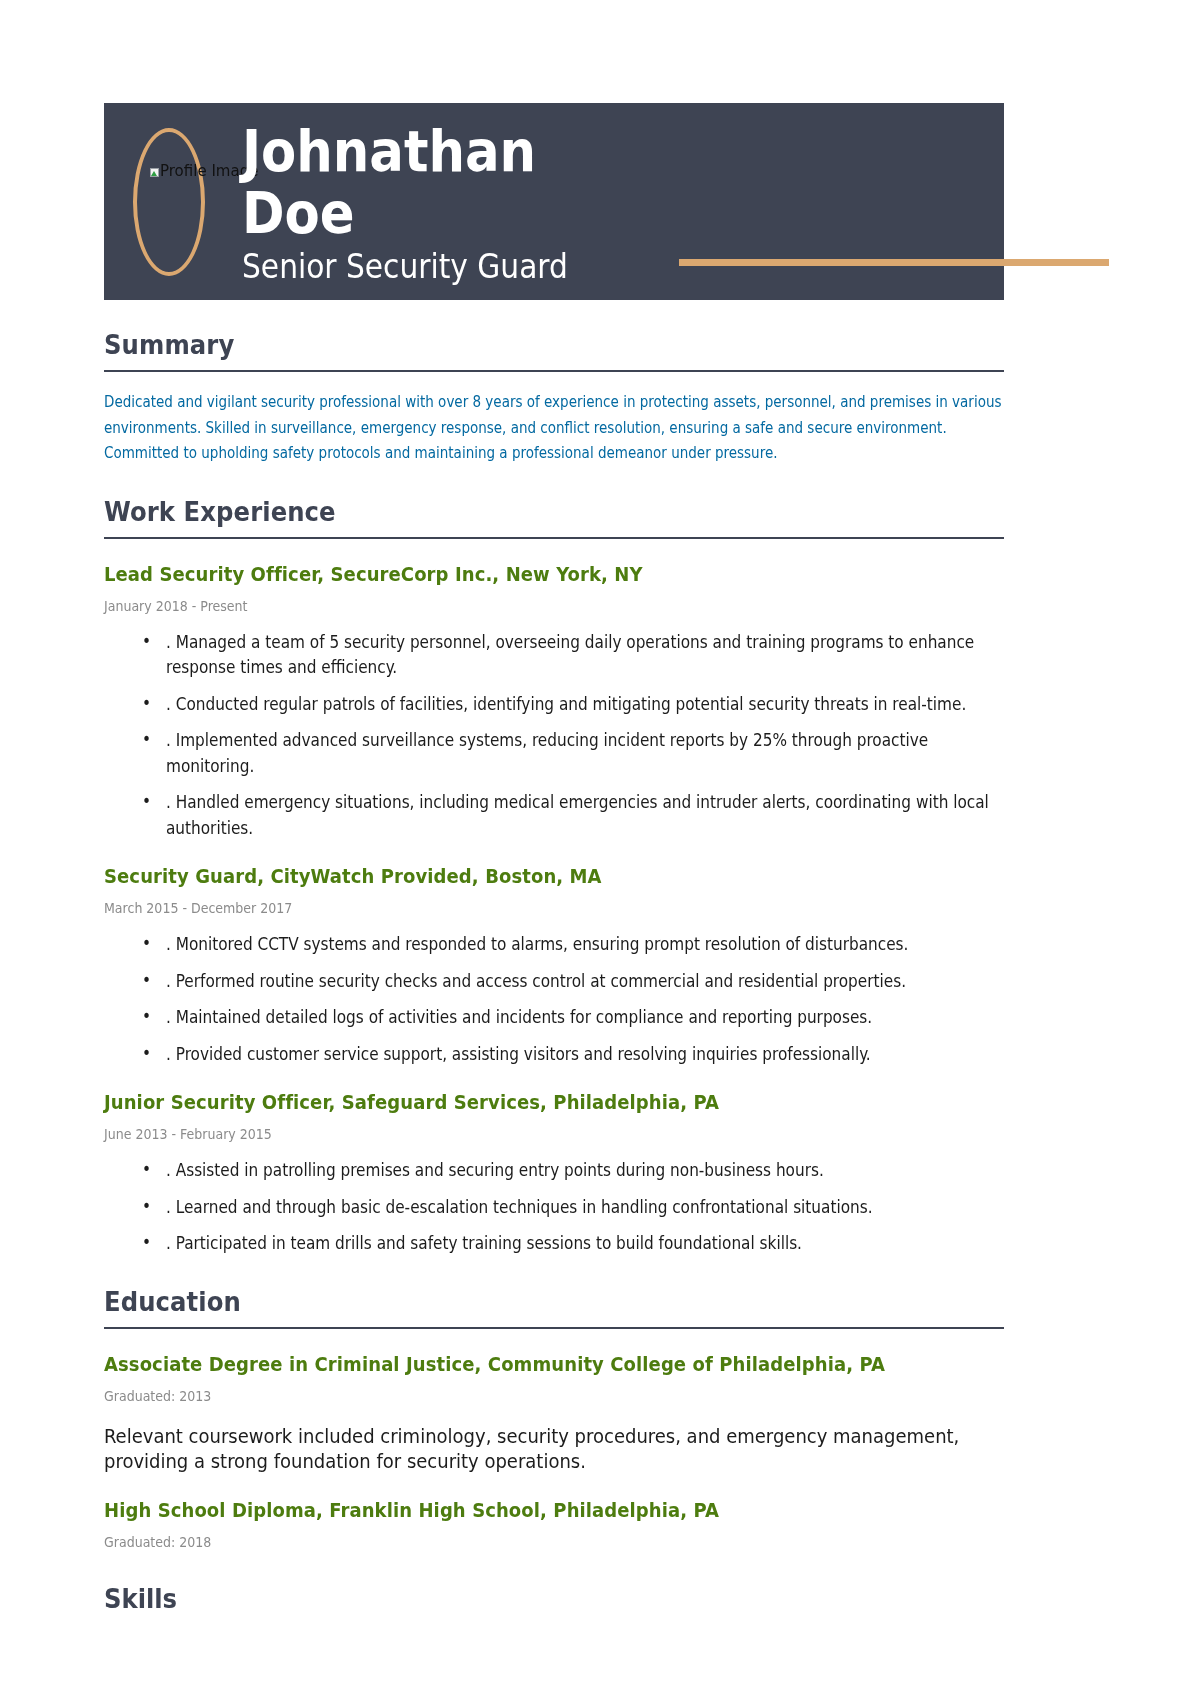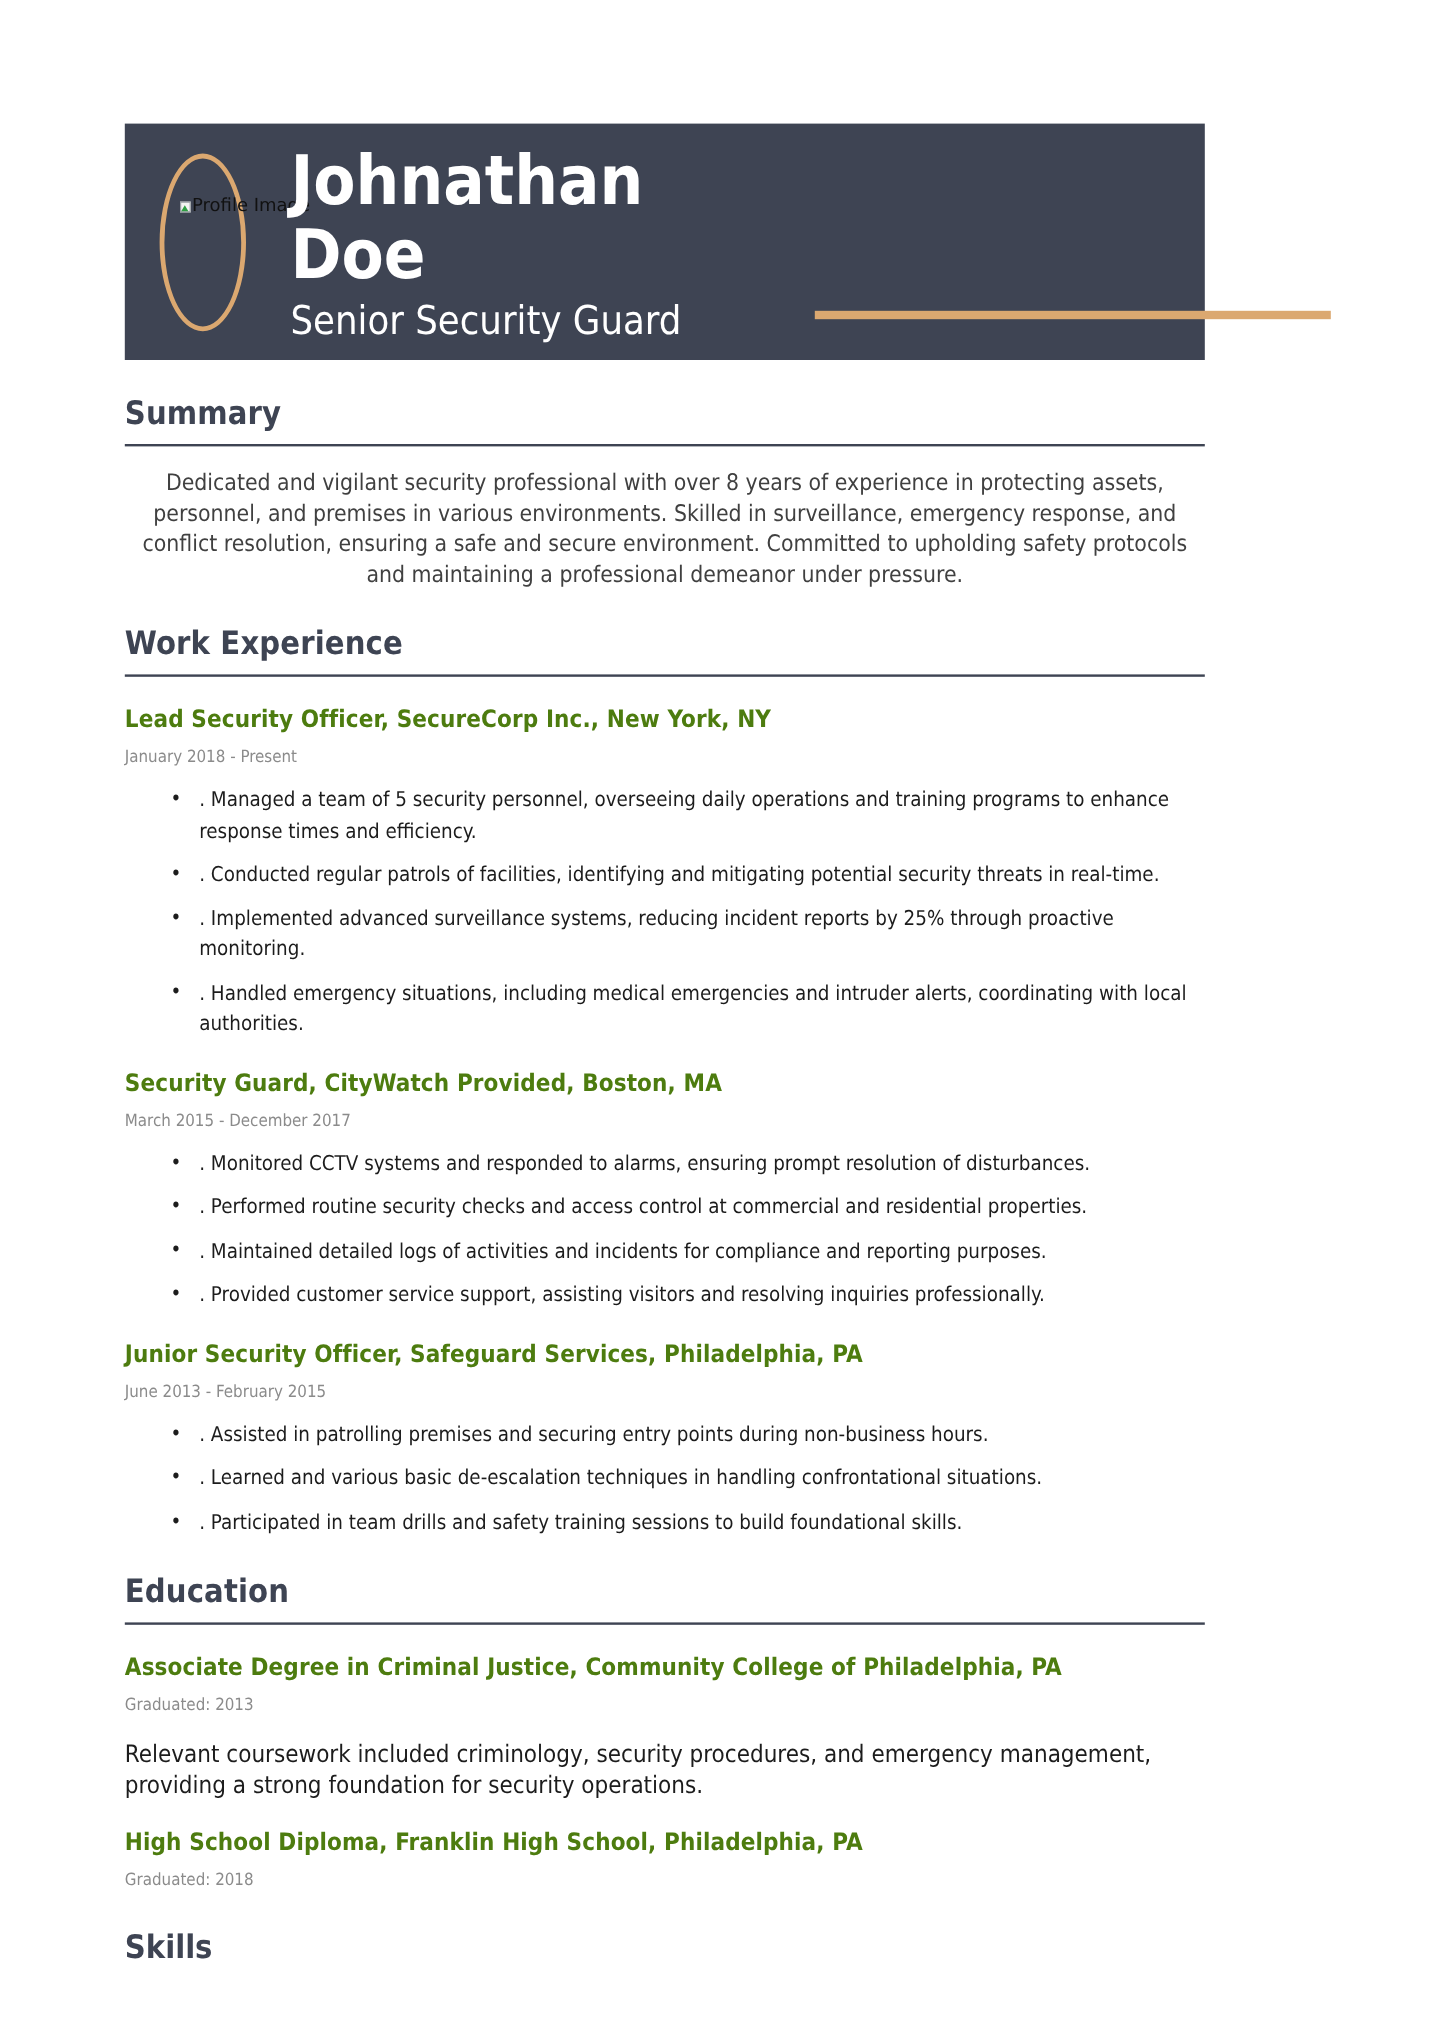--- a/index.html
+++ b/index.html
@@ -129,25 +129,25 @@
     line-height: 34px;
     font-weight: 700;
     color: #3e4453;
     margin: 28px 0 0 0;
     padding: 0 0 8px 0;
     border-bottom: 2px solid #3e4453;
     letter-spacing: 0.1px;
   }
 
   p.body-text {
-    font-size: 19px;
+    font-size: 15px;
     line-height: 25.5px;
-    color: #404040;
+    color: #0369a1;
     margin: 18px 0 0 0;
-    text-align: center;
+    text-align: left;
   }
 
   h3.entry-title {
     font-size: 20px;
     line-height: 27px;
     font-weight: 700;
     color: #4d7c0f;
     margin: 22px 0 0 0;
     letter-spacing: 0.1px;
   }
@@ -246,21 +246,21 @@
           <li>. Maintained detailed logs of activities and incidents for compliance and reporting purposes.</li>
           <li>. Provided customer service support, assisting visitors and resolving inquiries professionally.</li>
         </ul>
       </div>
 
       <div class="entry">
         <h3 class="entry-title">Junior Security Officer, Safeguard Services, Philadelphia, PA</h3>
         <div class="entry-date">June 2013 - February 2015</div>
         <ul class="bullets">
           <li>. Assisted in patrolling premises and securing entry points during non-business hours.</li>
-          <li>. Learned and various basic de-escalation techniques in handling confrontational situations.</li>
+          <li>. Learned and through basic de-escalation techniques in handling confrontational situations.</li>
           <li>. Participated in team drills and safety training sessions to build foundational skills.</li>
         </ul>
       </div>
     </section>
 
     <section class="section">
       <h2 class="section-title">Education</h2>
 
       <div class="entry">
         <h3 class="entry-title">Associate Degree in Criminal Justice, Community College of Philadelphia, PA</h3>

